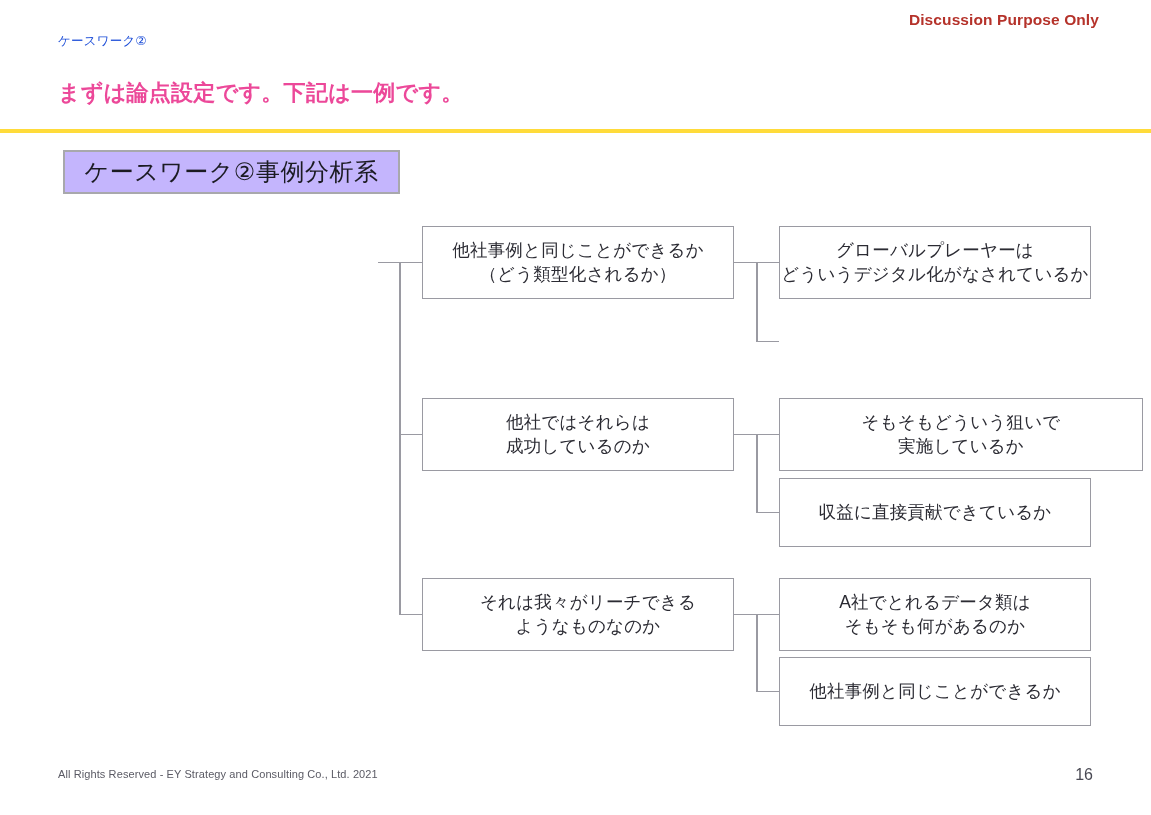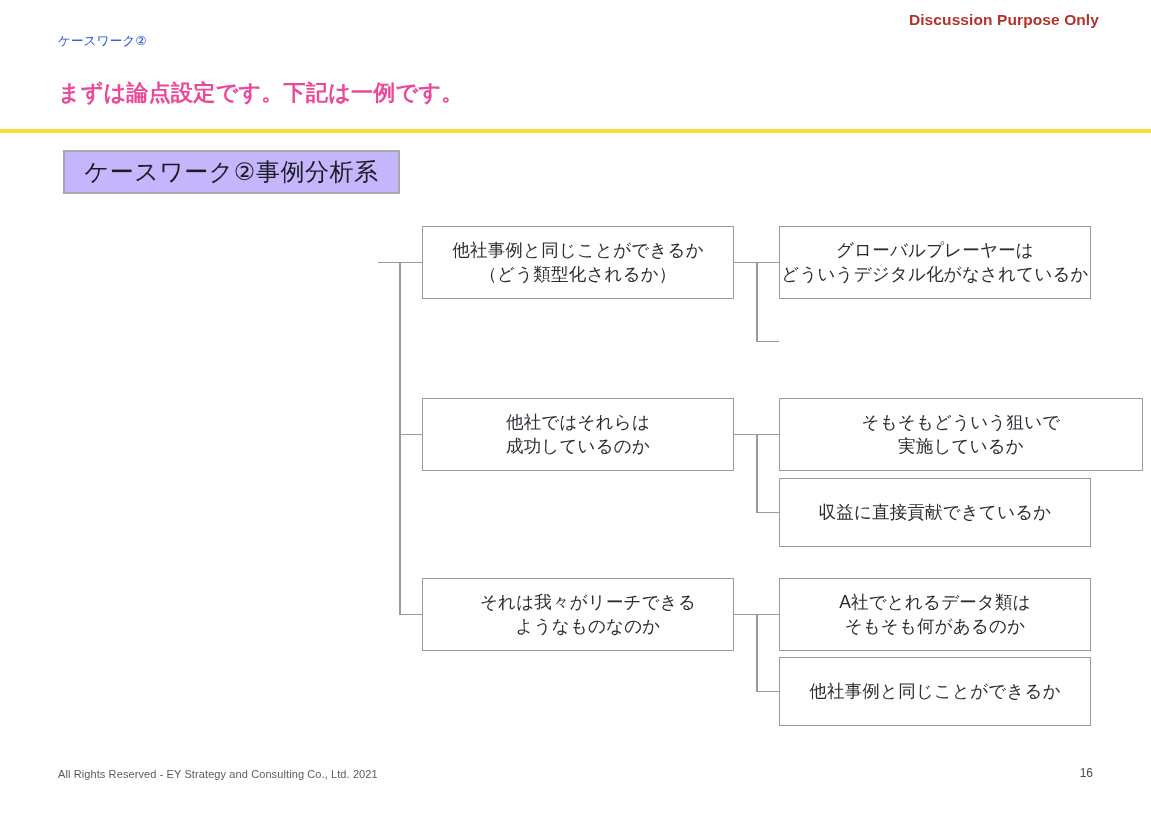--- a/index.html
+++ b/index.html
@@ -127,21 +127,21 @@
     left: 58px;
     top: 768px;
     font-size: 11px;
     color: #5a5a64;
     letter-spacing: 0.1px;
   }
   .page-number {
     position: absolute;
     right: 58px;
     top: 766px;
-    font-size: 12px;
+    font-size: 16px;
     color: #4a4a54;
   }
 </style>
 </head>
 <body>
 
 <div class="slide">
 
   <div class="disclaimer">Discussion Purpose Only</div>
   <div class="eyebrow">ケースワーク②</div>

